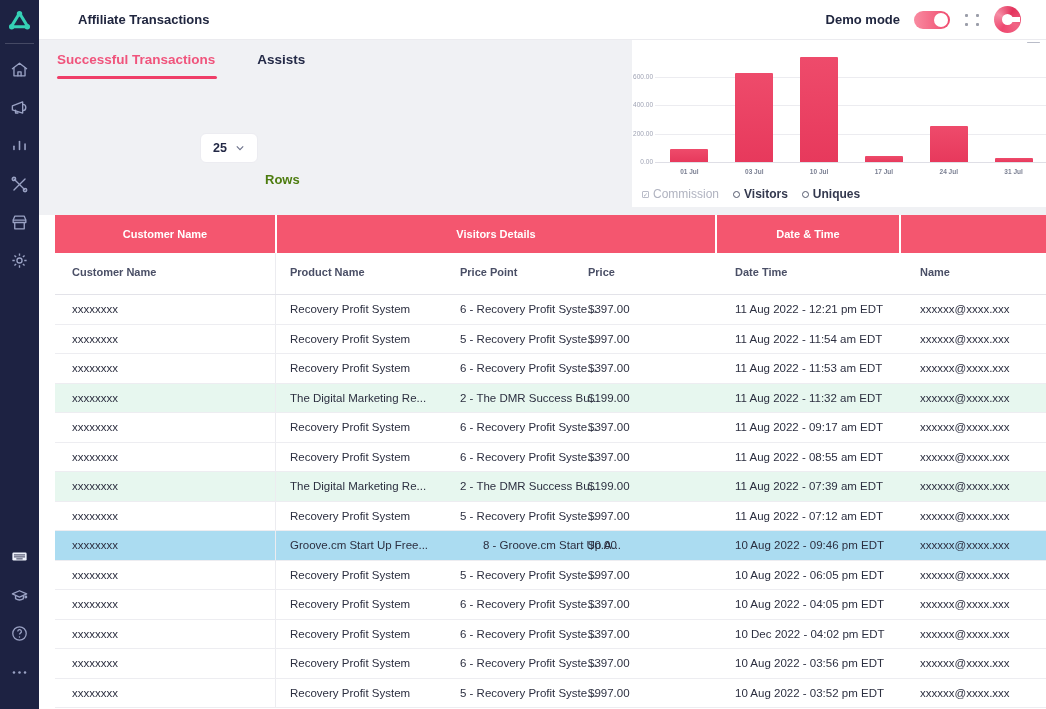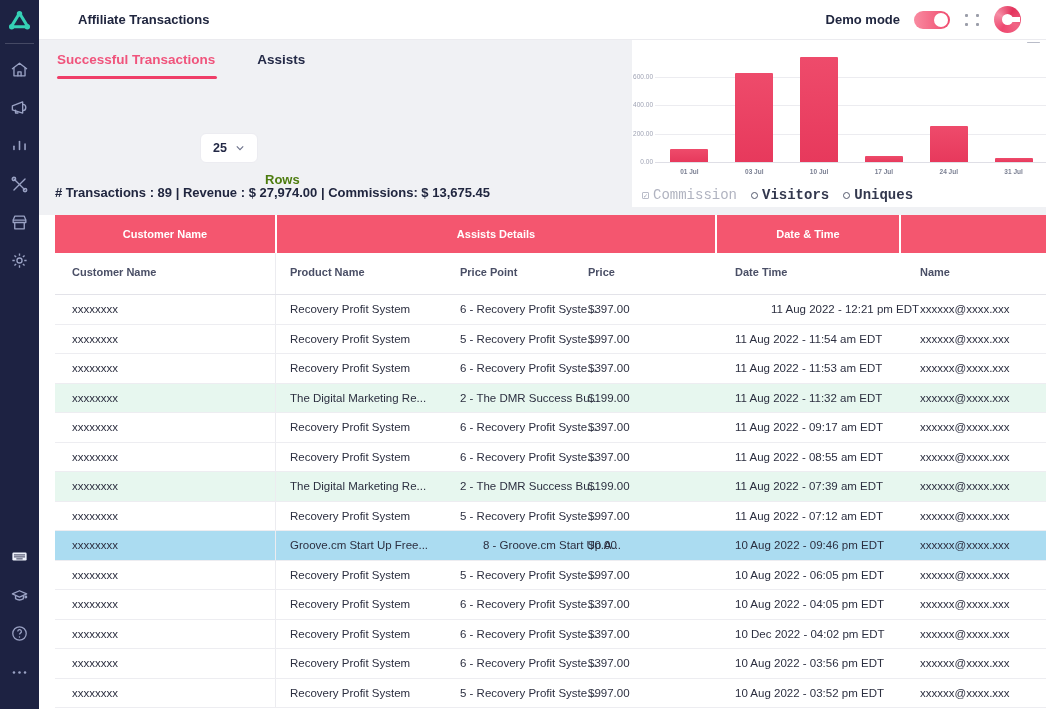--- a/index.html
+++ b/index.html
@@ -64,21 +64,21 @@
   .gridline { position:absolute; left:23px; right:0; height:1px; background:#ececf0; }
   .gridline.base { background:#dfdfe6; }
   .ytick { position:absolute; width:21px; text-align:right; font-size:6.5px; color:#9fa3b4; }
   .bar { position:absolute; background:linear-gradient(180deg,#ee4b6b,#e7395c); border-radius:1px 1px 0 0; cursor:pointer; }
   .xtick { position:absolute; top:128px; font-size:6.5px; font-weight:700; color:#7a7f92; text-align:center; }
   #legend { position:absolute; left:10px; top:147px; display:flex; gap:14px; align-items:center; }
   .legend-item { display:flex; align-items:center; gap:4px; cursor:pointer; }
   .legend-item .sq { width:7px; height:7px; border:1px solid #b9bcc8; border-radius:1px; font-size:6px;
     line-height:7px; text-align:center; color:#9fa3b4; }
   .legend-item .ci { width:7px; height:7px; border:1px solid #555a6e; border-radius:50%; }
-  .legend-item .lb { font-size:14px; font-weight:700; color:#33384e;font-family:Liberation Mono, monospace; }
+  .legend-item .lb { font-size:12px; font-weight:700; color:#33384e; }
   .legend-item.muted .lb { color:#b0b3c0; font-weight:400; }
 
   
   #table-zone { position:absolute; left:39px; top:215px; width:1007px; height:494px; background:#fff; }
   #grid { position:absolute; left:16px; top:0; width:991px; height:494px; }
   .ghead { position:absolute; top:0; height:38px; background:#f4566f; color:#fff; font-size:11px;
     font-weight:700; text-align:center; line-height:38px; }
   #subhead { position:absolute; top:38px; left:0; width:991px; height:42px; border-bottom:1px solid #e3e3e9; }
   .sublabel { position:absolute; top:13px; font-size:11px; font-weight:700; color:#4a4f66; }
   .trow { position:absolute; left:0; width:991px; height:29.5px; border-bottom:1px solid #ededf1; cursor:pointer; background:#fff; }
@@ -199,21 +199,20 @@
 
 
   <div id="rows-select">
     <span id="rows-value">25</span>
     <svg id="rows-caret" viewBox="0 0 10 10" fill="none" stroke="currentColor" stroke-width="1.4">
         <path d="M1 3 L5 7 L9 3"></path>
       </svg>
   </div>
   <div id="rows-label">Rows</div>
 
-  <div id="summary"># Transactions : 89 | Revenue : $ 27,974.00 | Commissions: $ 13,675.45</div>
 </section>
 
 <section id="chart-card">
   <div id="chart-menu-icon">
       <i></i>
       <i></i>
       <i></i>
     </div>
   <div id="plot">
       <div class="gridline base" style="top: 122px;"></div>
@@ -250,40 +249,40 @@
         <span class="ci"></span>
         <span class="lb">Uniques</span>
       </div>
     </div>
 </section>
 
 <section id="table-zone">
   <div id="grid">
     <div id="ghead-row">
         <div class="ghead" style="left: 0px; width: 220px;">Customer Name</div>
-        <div class="ghead" style="left: 222px; width: 438px;">Assists Details</div>
+        <div class="ghead" style="left: 222px; width: 438px;">Visitors Details</div>
         <div class="ghead" style="left: 662px; width: 182px;">Date &amp; Time</div>
         <div class="ghead" style="left: 846px; width: 145px;"></div>
       </div>
     <div id="subhead">
         <div class="vline"></div>
         <div class="sublabel" style="left: 17px;">Customer Name</div>
         <div class="sublabel" style="left: 235px;">Product Name</div>
         <div class="sublabel" style="left: 405px;">Price Point</div>
         <div class="sublabel" style="left: 533px;">Price</div>
         <div class="sublabel" style="left: 680px;">Date Time</div>
         <div class="sublabel" style="left: 865px;">Name</div>
       </div>
     <div id="rows">
         <div class="trow" style="top: 80px;">
           <div class="tcell" style="left: 17px;">xxxxxxxx</div>
           <div class="tcell" style="left: 235px;">Recovery Profit System</div>
           <div class="tcell" style="left: 405px;">6 - Recovery Profit Syste...</div>
           <div class="tcell" style="left: 533px;">$397.00</div>
-          <div class="tcell" style="left: 680px; margin-left: 36px;">11 Aug 2022 - 12:21 pm EDT</div>
+          <div class="tcell" style="left: 680px;">11 Aug 2022 - 12:21 pm EDT</div>
           <div class="tcell" style="left: 865px;">xxxxxx@xxxx.xxx</div>
           <div class="vline"></div>
         </div>
         <div class="trow" style="top: 109.5px;">
           <div class="tcell" style="left: 17px;">xxxxxxxx</div>
           <div class="tcell" style="left: 235px;">Recovery Profit System</div>
           <div class="tcell" style="left: 405px;">5 - Recovery Profit Syste...</div>
           <div class="tcell" style="left: 533px;">$997.00</div>
           <div class="tcell" style="left: 680px;">11 Aug 2022 - 11:54 am EDT</div>
           <div class="tcell" style="left: 865px;">xxxxxx@xxxx.xxx</div>

